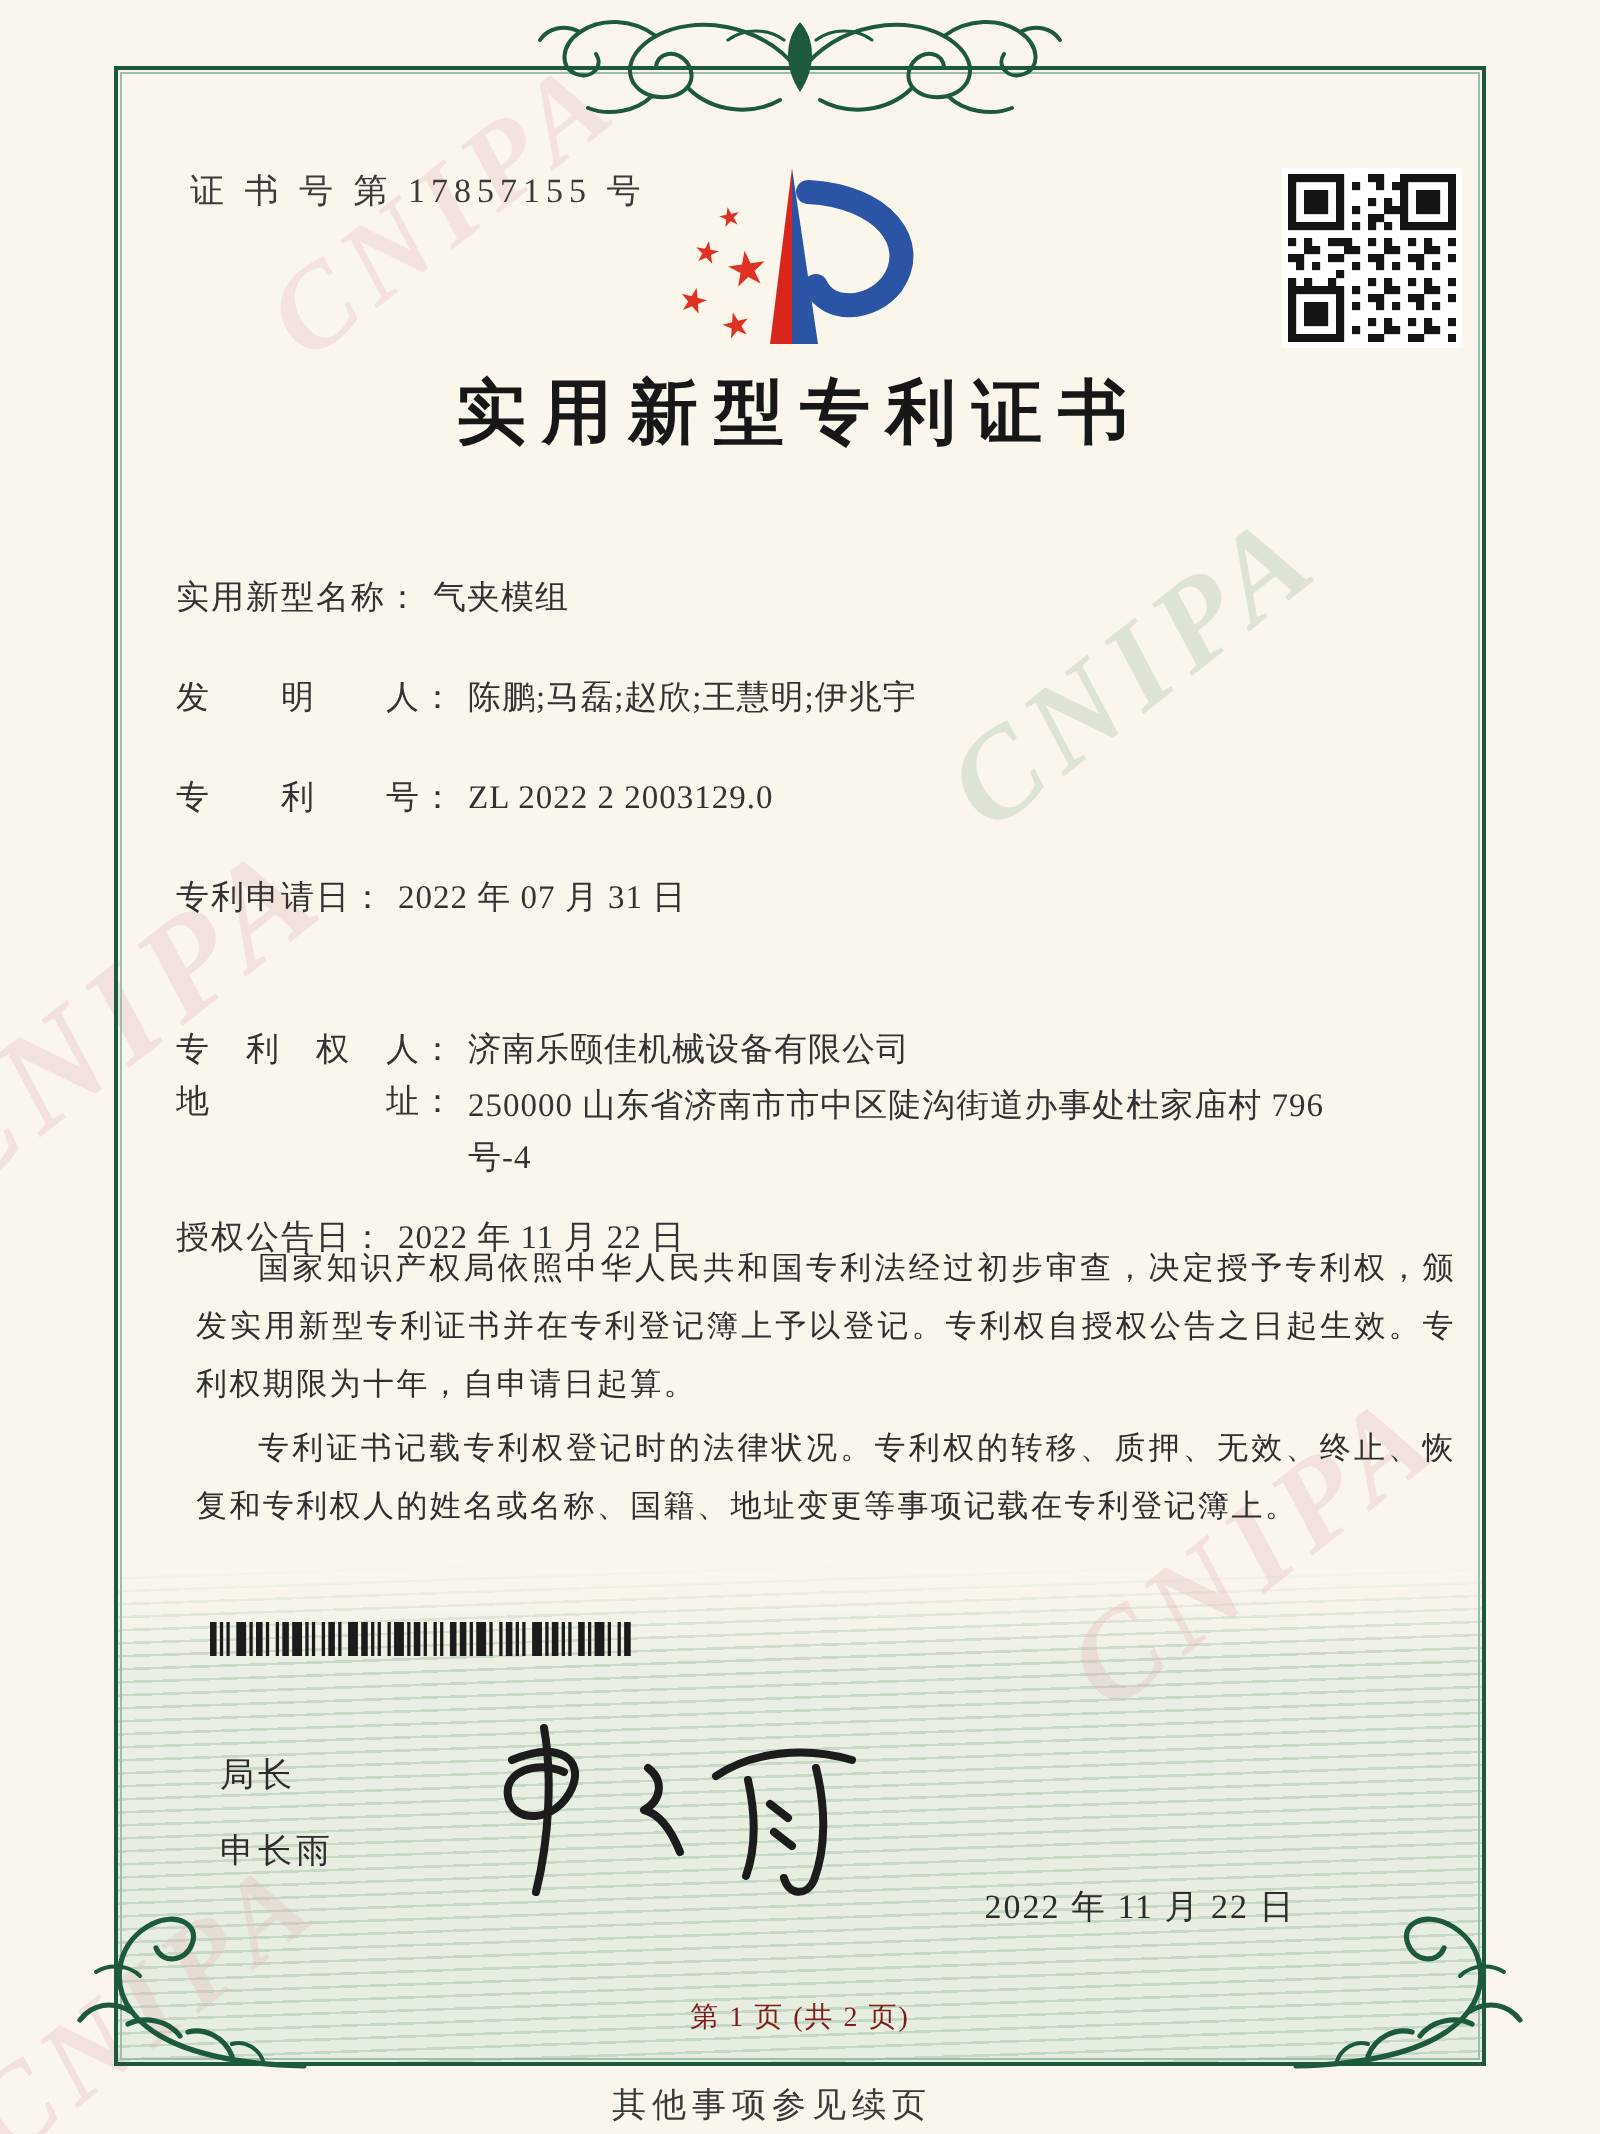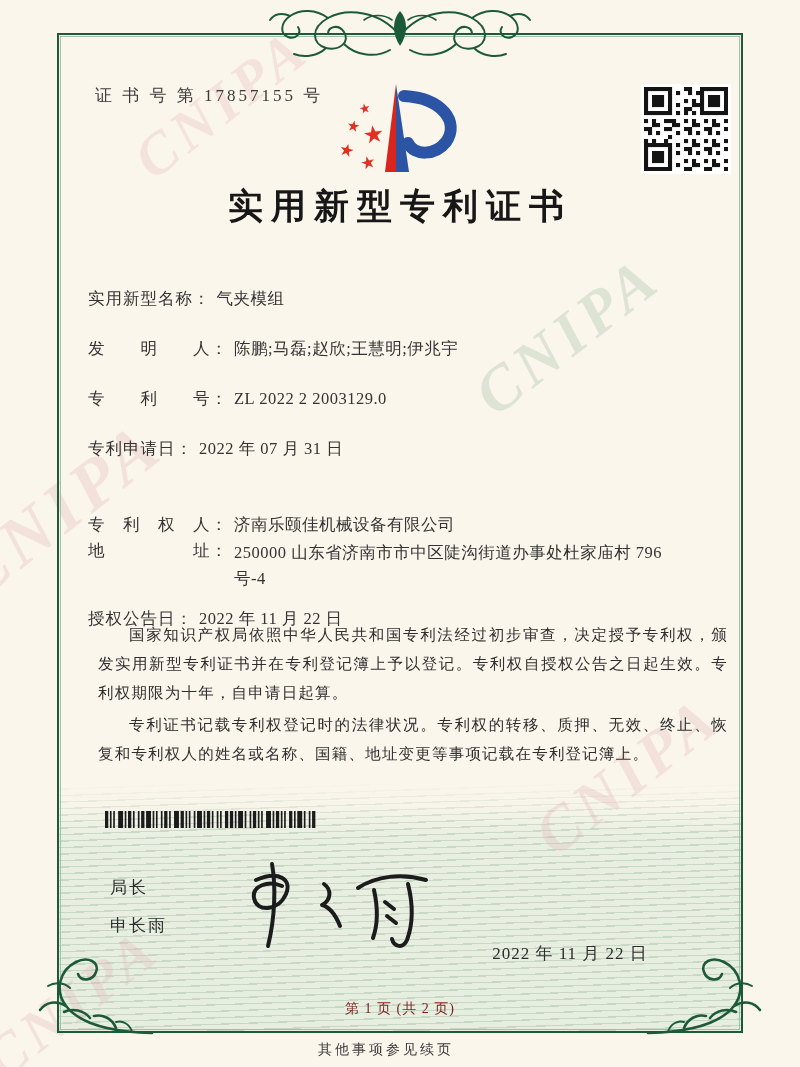--- a/index.html
+++ b/index.html
@@ -41,21 +41,21 @@
   .para p{margin:0 0 3px 0;text-indent:2em;}
 
   .barcode{position:absolute;left:105px;top:811px;width:212px;height:17px;}
   .signer{position:absolute;left:110px;font-size:17px;color:#2d2d2d;letter-spacing:2px;}
   .sig{position:absolute;left:228px;top:858px;width:212px;height:92px;}
   .issue-date{position:absolute;left:448px;top:942px;width:244px;text-align:center;
               font-size:17px;color:#2d2d2d;letter-spacing:1px;}
   .page-info{position:absolute;left:0;top:1000px;width:800px;text-align:center;
              font-size:14px;color:#7f1d1d;letter-spacing:1px;}
   .footer-note{position:absolute;left:0;top:1041px;width:772px;text-align:center;
-               font-size:14px;color:#3a3a3a;letter-spacing:3px;}
+               font-size:17px;color:#3a3a3a;letter-spacing:3px;}
 </style>
 </head>
 <body>
 
 <div id="page">
 
   <div class="band"></div>
 
   <div class="wm" style="left:120px;top:70px;font-size:58px;color:rgba(225,180,180,.28);transform:rotate(-38deg);">CNIPA</div>
   <div class="wm" style="left:460px;top:300px;font-size:62px;color:rgba(170,195,170,.35);transform:rotate(-38deg);">CNIPA</div>

